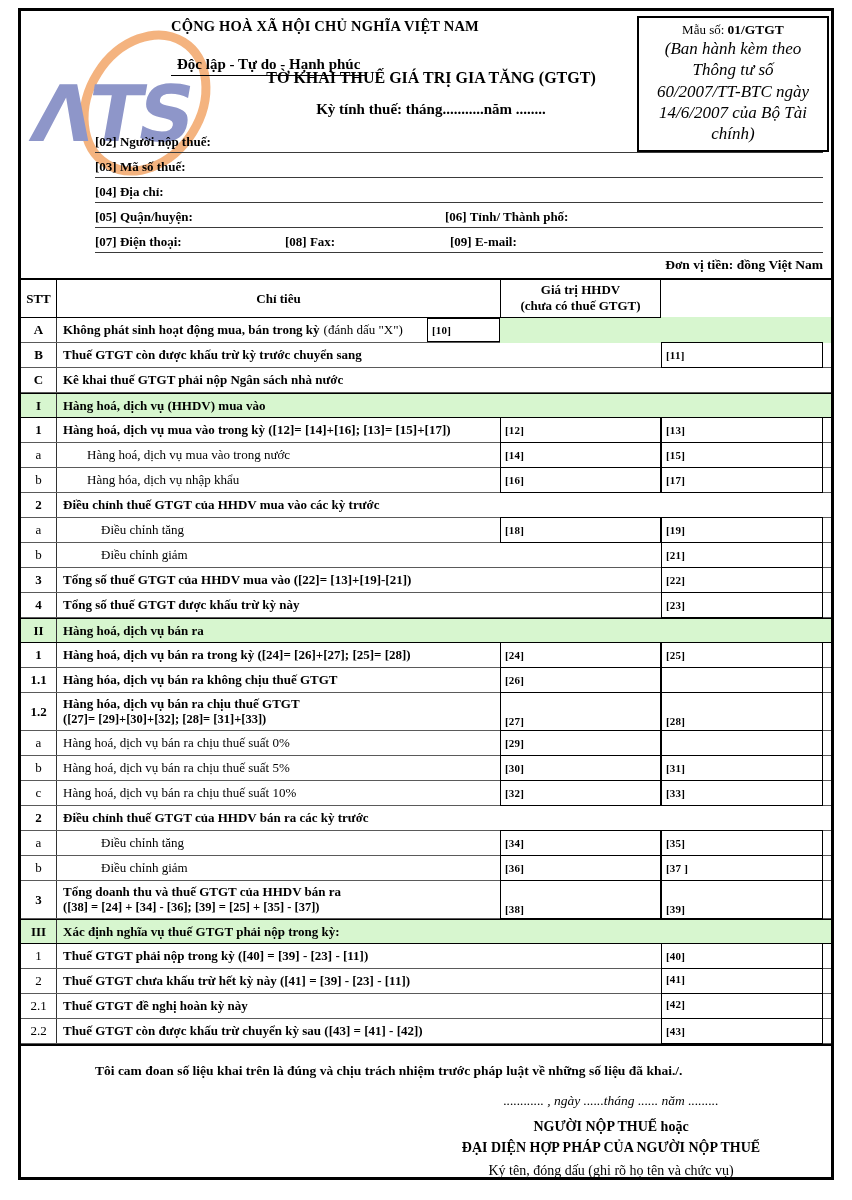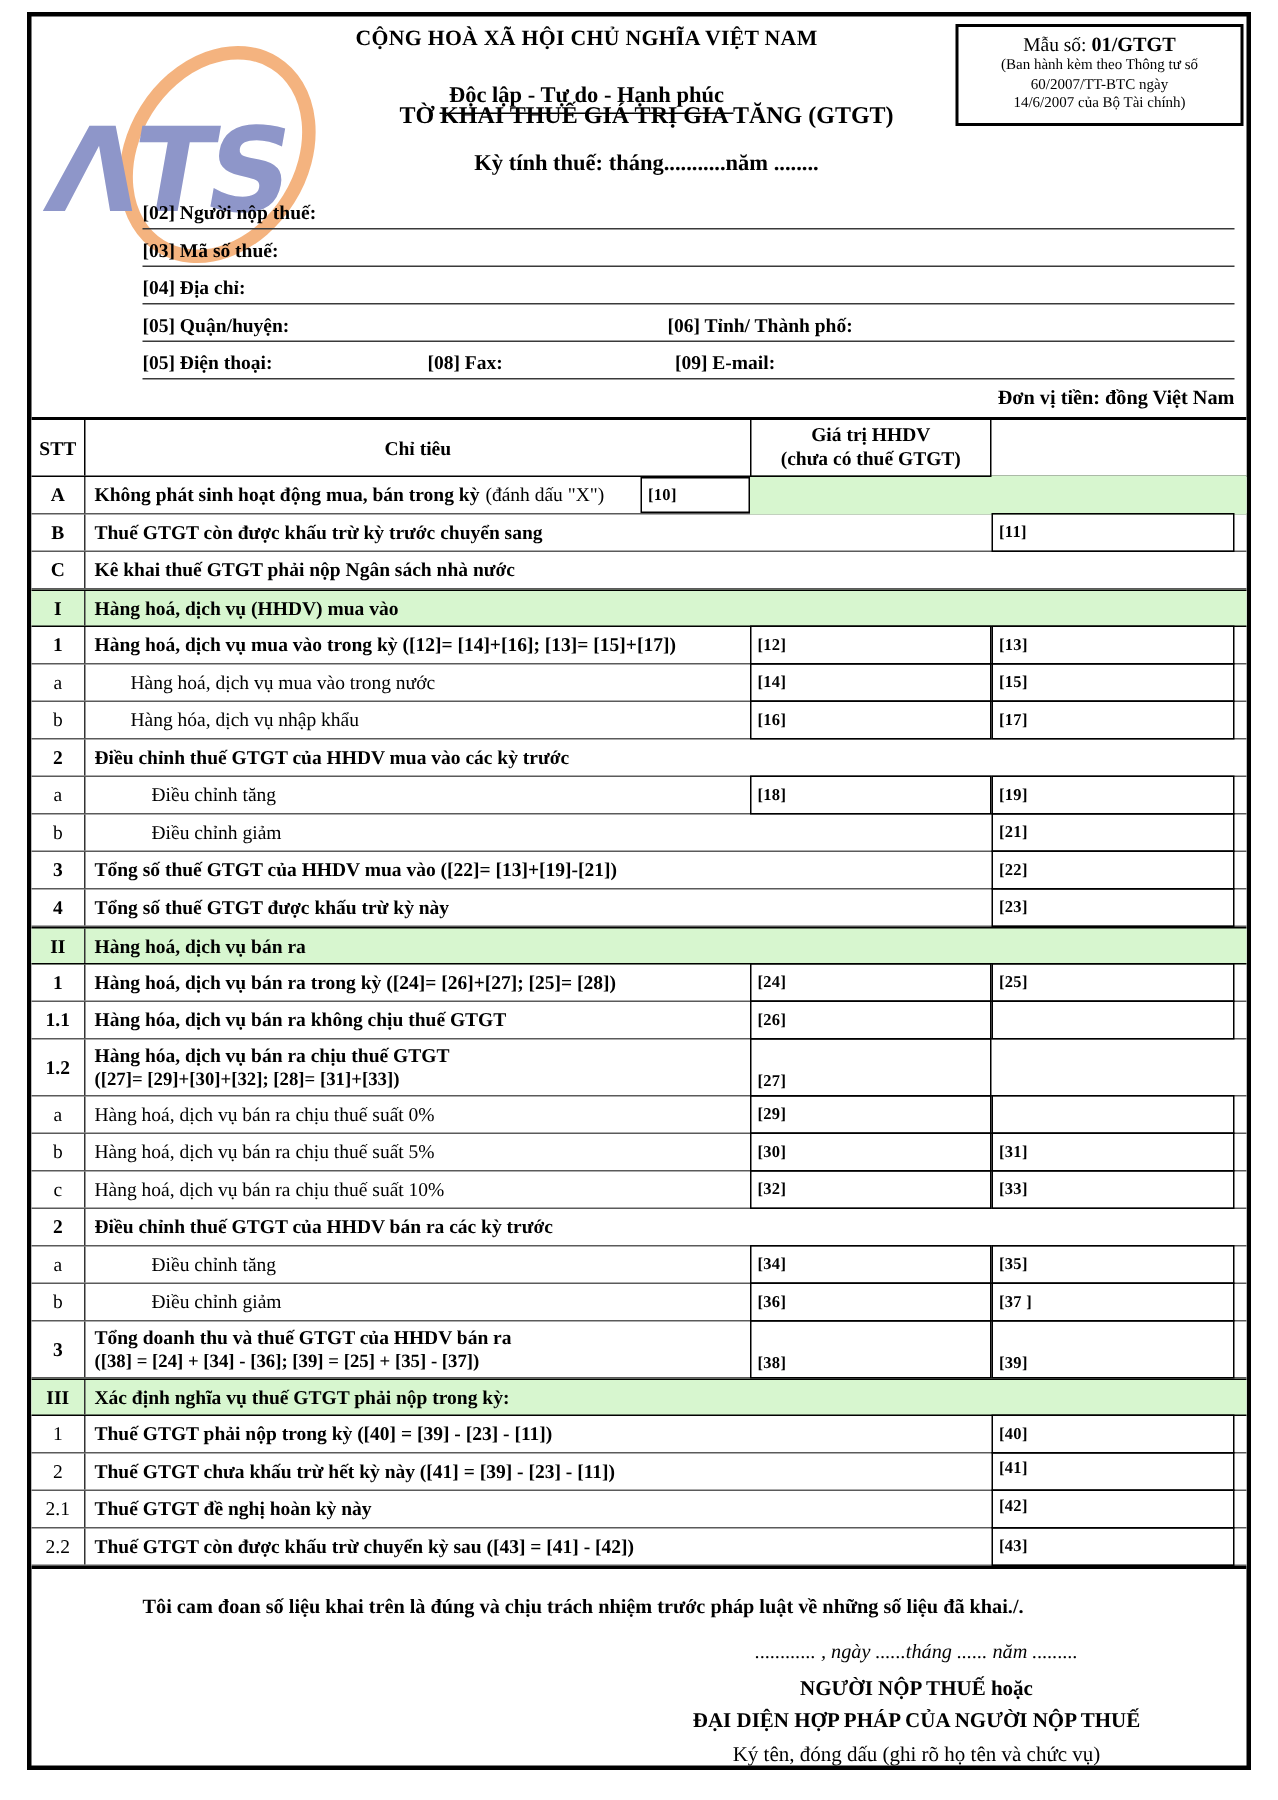--- a/index.html
+++ b/index.html
@@ -2,30 +2,30 @@
 <html style="--green: #d7f6cf;"><head>
 <meta charset="utf-8">
 <style>
   *{box-sizing:border-box;margin:0;padding:0}
   html,body{background:#fff}
   body{width:852px;height:1200px;position:relative;font-family:"Liberation Serif","DejaVu Serif",serif;color:#000;overflow:hidden}
   .frame{position:absolute;left:18px;top:8px;width:816px;height:1172px;border:3px solid #000}
   .b{font-weight:bold}
 
   
-  .nat-block{position:absolute;left:150px;top:7px;width:440px;text-align:center}
+  .nat-block{position:absolute;left:150px;top:7px;width:440px;}
   .nat-line1{font-size:14.5px;font-weight:bold;letter-spacing:.2px}
   .nat-line2{display:inline-block;font-size:15px;font-weight:bold;margin-top:3px;padding:0 6px 2px 6px;border-bottom:1.6px solid #000}
   .title-block{position:absolute;left:110px;top:58px;width:600px;text-align:center}
   .form-title{font-size:16px;font-weight:bold}
   .period-line{font-size:15px;font-weight:bold;margin-top:14px}
   .formno-box{position:absolute;right:2px;top:5px;width:192px;border:2px solid #000;padding:4px 5px 6px 5px;text-align:center}
   .formno-line{font-size:13px}
   .formno-line .b{font-size:13.5px}
-  .formno-note{font-size:10px;line-height:1.25}
+  .formno-note{font-size:17px;font-style:italic;line-height:1.25}
 
   
   .logo{position:absolute;left:6px;top:12px;width:220px;height:165px}
 
   
   .inforow{position:absolute;left:74px;right:8px;height:25px;border-bottom:1.4px solid #3a3a3a}
   .flabel{position:absolute;bottom:2px;font-size:13px;font-weight:bold;white-space:nowrap}
   .currency{position:absolute;right:8px;top:246px;font-size:13.5px;font-weight:bold}
 
   
@@ -104,21 +104,21 @@
         <span class="flabel" style="left: 0px;">[03] Mã số thuế:</span>
       </div>
       <div class="inforow" style="top: 167px;">
         <span class="flabel" style="left: 0px;">[04] Địa chỉ:</span>
       </div>
       <div class="inforow" style="top: 192px;">
         <span class="flabel" style="left: 0px;">[05] Quận/huyện:</span>
         <span class="flabel" style="left: 350px;">[06] Tỉnh/ Thành phố:</span>
       </div>
       <div class="inforow" style="top: 217px;">
-        <span class="flabel" style="left: 0px;">[05] Điện thoại:</span>
+        <span class="flabel" style="left: 0px;">[07] Điện thoại:</span>
         <span class="flabel" style="left: 190px;">[08] Fax:</span>
         <span class="flabel" style="left: 355px;">[09] E-mail:</span>
       </div>
     </div>
 
   <div class="currency">Đơn vị tiền: đồng Việt Nam</div>
 
   <div class="gtable" id="gtable">
     <div class="trow hrow">
       <div class="hc h-stt">STT</div>
@@ -272,20 +272,23 @@
         </div>
       </div>
       <div class="trow tall">
         <div class="stt b">1.2</div>
         <div class="lbl two b" style="width: 443px;">
           <span>Hàng hóa, dịch vụ bán ra chịu thuế GTGT</span>
           <div class="sub">([27]= [29]+[30]+[32]; [28]= [31]+[33])</div>
         </div>
         <div class="vbox c3 bot">
           <span class="code">[27]</span>
+        </div>
+        <div class="vbox c4 bot">
+          <span class="code">[28]</span>
         </div>
       </div>
       <div class="trow">
         <div class="stt">a</div>
         <div class="lbl" style="width: 443px;">
           <span>Hàng hoá, dịch vụ bán ra chịu thuế suất 0%</span>
         </div>
         <div class="vbox c3">
           <span class="code">[29]</span>
         </div>

